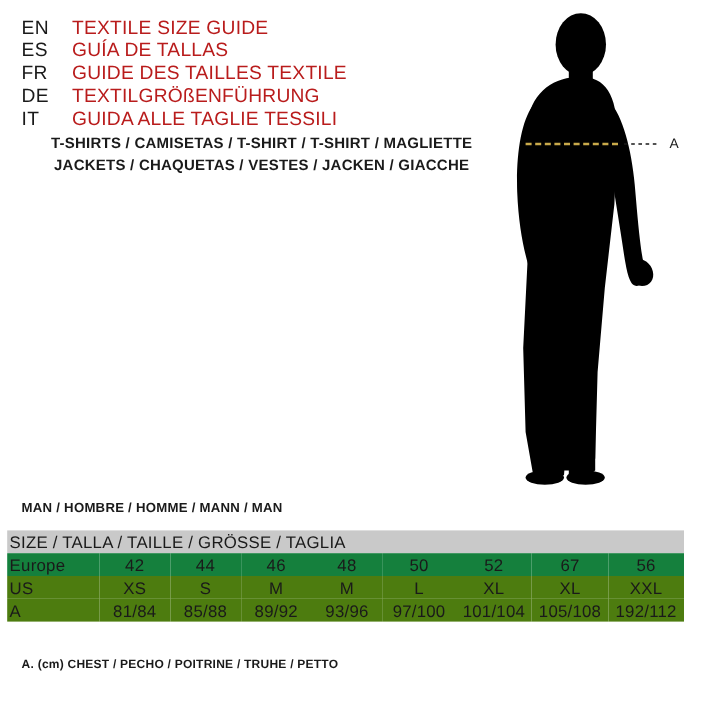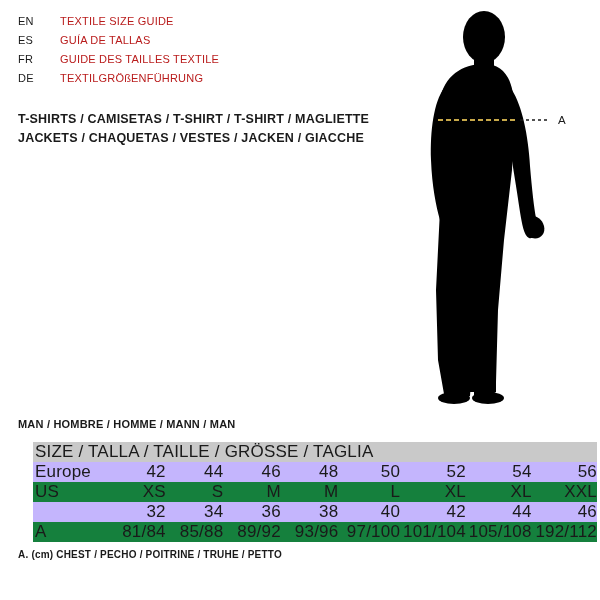--- a/index.html
+++ b/index.html
@@ -25,21 +25,21 @@
   .lang-list {
     position: absolute;
     left: 18px;
     top: 15px;
     width: 360px;
   }
   .lang-row {
     display: flex;
     align-items: baseline;
     height: 19px;
-    font-size: 11px;
+    font-size: 16px;
     letter-spacing: 0.2px;
   }
   .lang-code {
     width: 42px;
     flex: 0 0 42px;
     color: #1a1a1a;
   }
   .lang-text {
     color: #b91c1c;
   }
@@ -50,20 +50,21 @@
     left: 18px;
     top: 110px;
     width: 400px;
   }
   .cat-line {
     font-size: 12.5px;
     font-weight: bold;
     letter-spacing: 0.2px;
     line-height: 19px;
     white-space: nowrap;
+    text-align: center;
   }
 
   
   .figure-wrap {
     position: absolute;
     left: 400px;
     top: 10px;
     width: 200px;
     height: 400px;
   }
@@ -80,49 +81,49 @@
   .man-heading {
     position: absolute;
     left: 18px;
     top: 418px;
     font-size: 11px;
     font-weight: bold;
     letter-spacing: 0.2px;
   }
   table.size-table {
     position: absolute;
-    left: 33px;
+    left: 6px;
     top: 442px;
     width: 564px;
     border-collapse: collapse;
-    font-size: 17px;
+    font-size: 14px;
   }
   table.size-table td {
     padding: 0;
     height: 19px;
     vertical-align: middle;
     letter-spacing: 0.2px;
   }
   .row-hdr td {
     background: #c9c9c9;
     font-weight: normal;
   }
   .row-shade td {
+    background: #4d7c0f;
+  }
+  .row-plain td {
     background: #15803d;
-  }
-  .row-plain td {
-    background: #c4b5fd;
   }
   .c-label {
     width: 86px;
     padding-left: 2px !important;
   }
   .c-val {
     width: 68px;
-    text-align: right;
+    text-align: center;
   }
   .row-hdr .c-label {
     padding-left: 2px;
   }
   .footnote {
     position: absolute;
     left: 18px;
     top: 549px;
     font-size: 10px;
     font-weight: bold;
@@ -143,20 +144,24 @@
       <span class="lang-code">ES</span>
       <span class="lang-text">GUÍA DE TALLAS</span>
     </div>
     <div class="lang-row">
       <span class="lang-code">FR</span>
       <span class="lang-text">GUIDE DES TAILLES TEXTILE</span>
     </div>
     <div class="lang-row">
       <span class="lang-code">DE</span>
       <span class="lang-text">TEXTILGRÖßENFÜHRUNG</span>
+    </div>
+    <div class="lang-row">
+      <span class="lang-code">IT</span>
+      <span class="lang-text">GUIDA ALLE TAGLIE TESSILI</span>
     </div>
   </div>
 
   <div class="cat-block">
     <div class="cat-line">T-SHIRTS / CAMISETAS / T-SHIRT / T-SHIRT / MAGLIETTE</div>
     <div class="cat-line">JACKETS / CHAQUETAS / VESTES / JACKEN / GIACCHE</div>
   </div>
 
   <div class="figure-wrap">
     <svg width="200" height="400" viewBox="0 0 200 400">
@@ -236,47 +241,36 @@
       </tr>
 
       <tr class="row-plain">
         <td class="c-label">Europe</td>
         <td class="c-val">42</td>
         <td class="c-val">44</td>
         <td class="c-val">46</td>
         <td class="c-val">48</td>
         <td class="c-val">50</td>
         <td class="c-val">52</td>
-        <td class="c-val">54</td>
+        <td class="c-val">67</td>
         <td class="c-val">56</td>
       </tr>
 
       <tr class="row-shade">
         <td class="c-label">US</td>
         <td class="c-val">XS</td>
         <td class="c-val">S</td>
         <td class="c-val">M</td>
         <td class="c-val">M</td>
         <td class="c-val">L</td>
         <td class="c-val">XL</td>
         <td class="c-val">XL</td>
         <td class="c-val">XXL</td>
       </tr>
 
-      <tr class="row-plain">
-        <td class="c-label"></td>
-        <td class="c-val">32</td>
-        <td class="c-val">34</td>
-        <td class="c-val">36</td>
-        <td class="c-val">38</td>
-        <td class="c-val">40</td>
-        <td class="c-val">42</td>
-        <td class="c-val">44</td>
-        <td class="c-val">46</td>
-      </tr>
 
       <tr class="row-shade">
         <td class="c-label">A</td>
         <td class="c-val">81/84</td>
         <td class="c-val">85/88</td>
         <td class="c-val">89/92</td>
         <td class="c-val">93/96</td>
         <td class="c-val">97/100</td>
         <td class="c-val">101/104</td>
         <td class="c-val">105/108</td>

